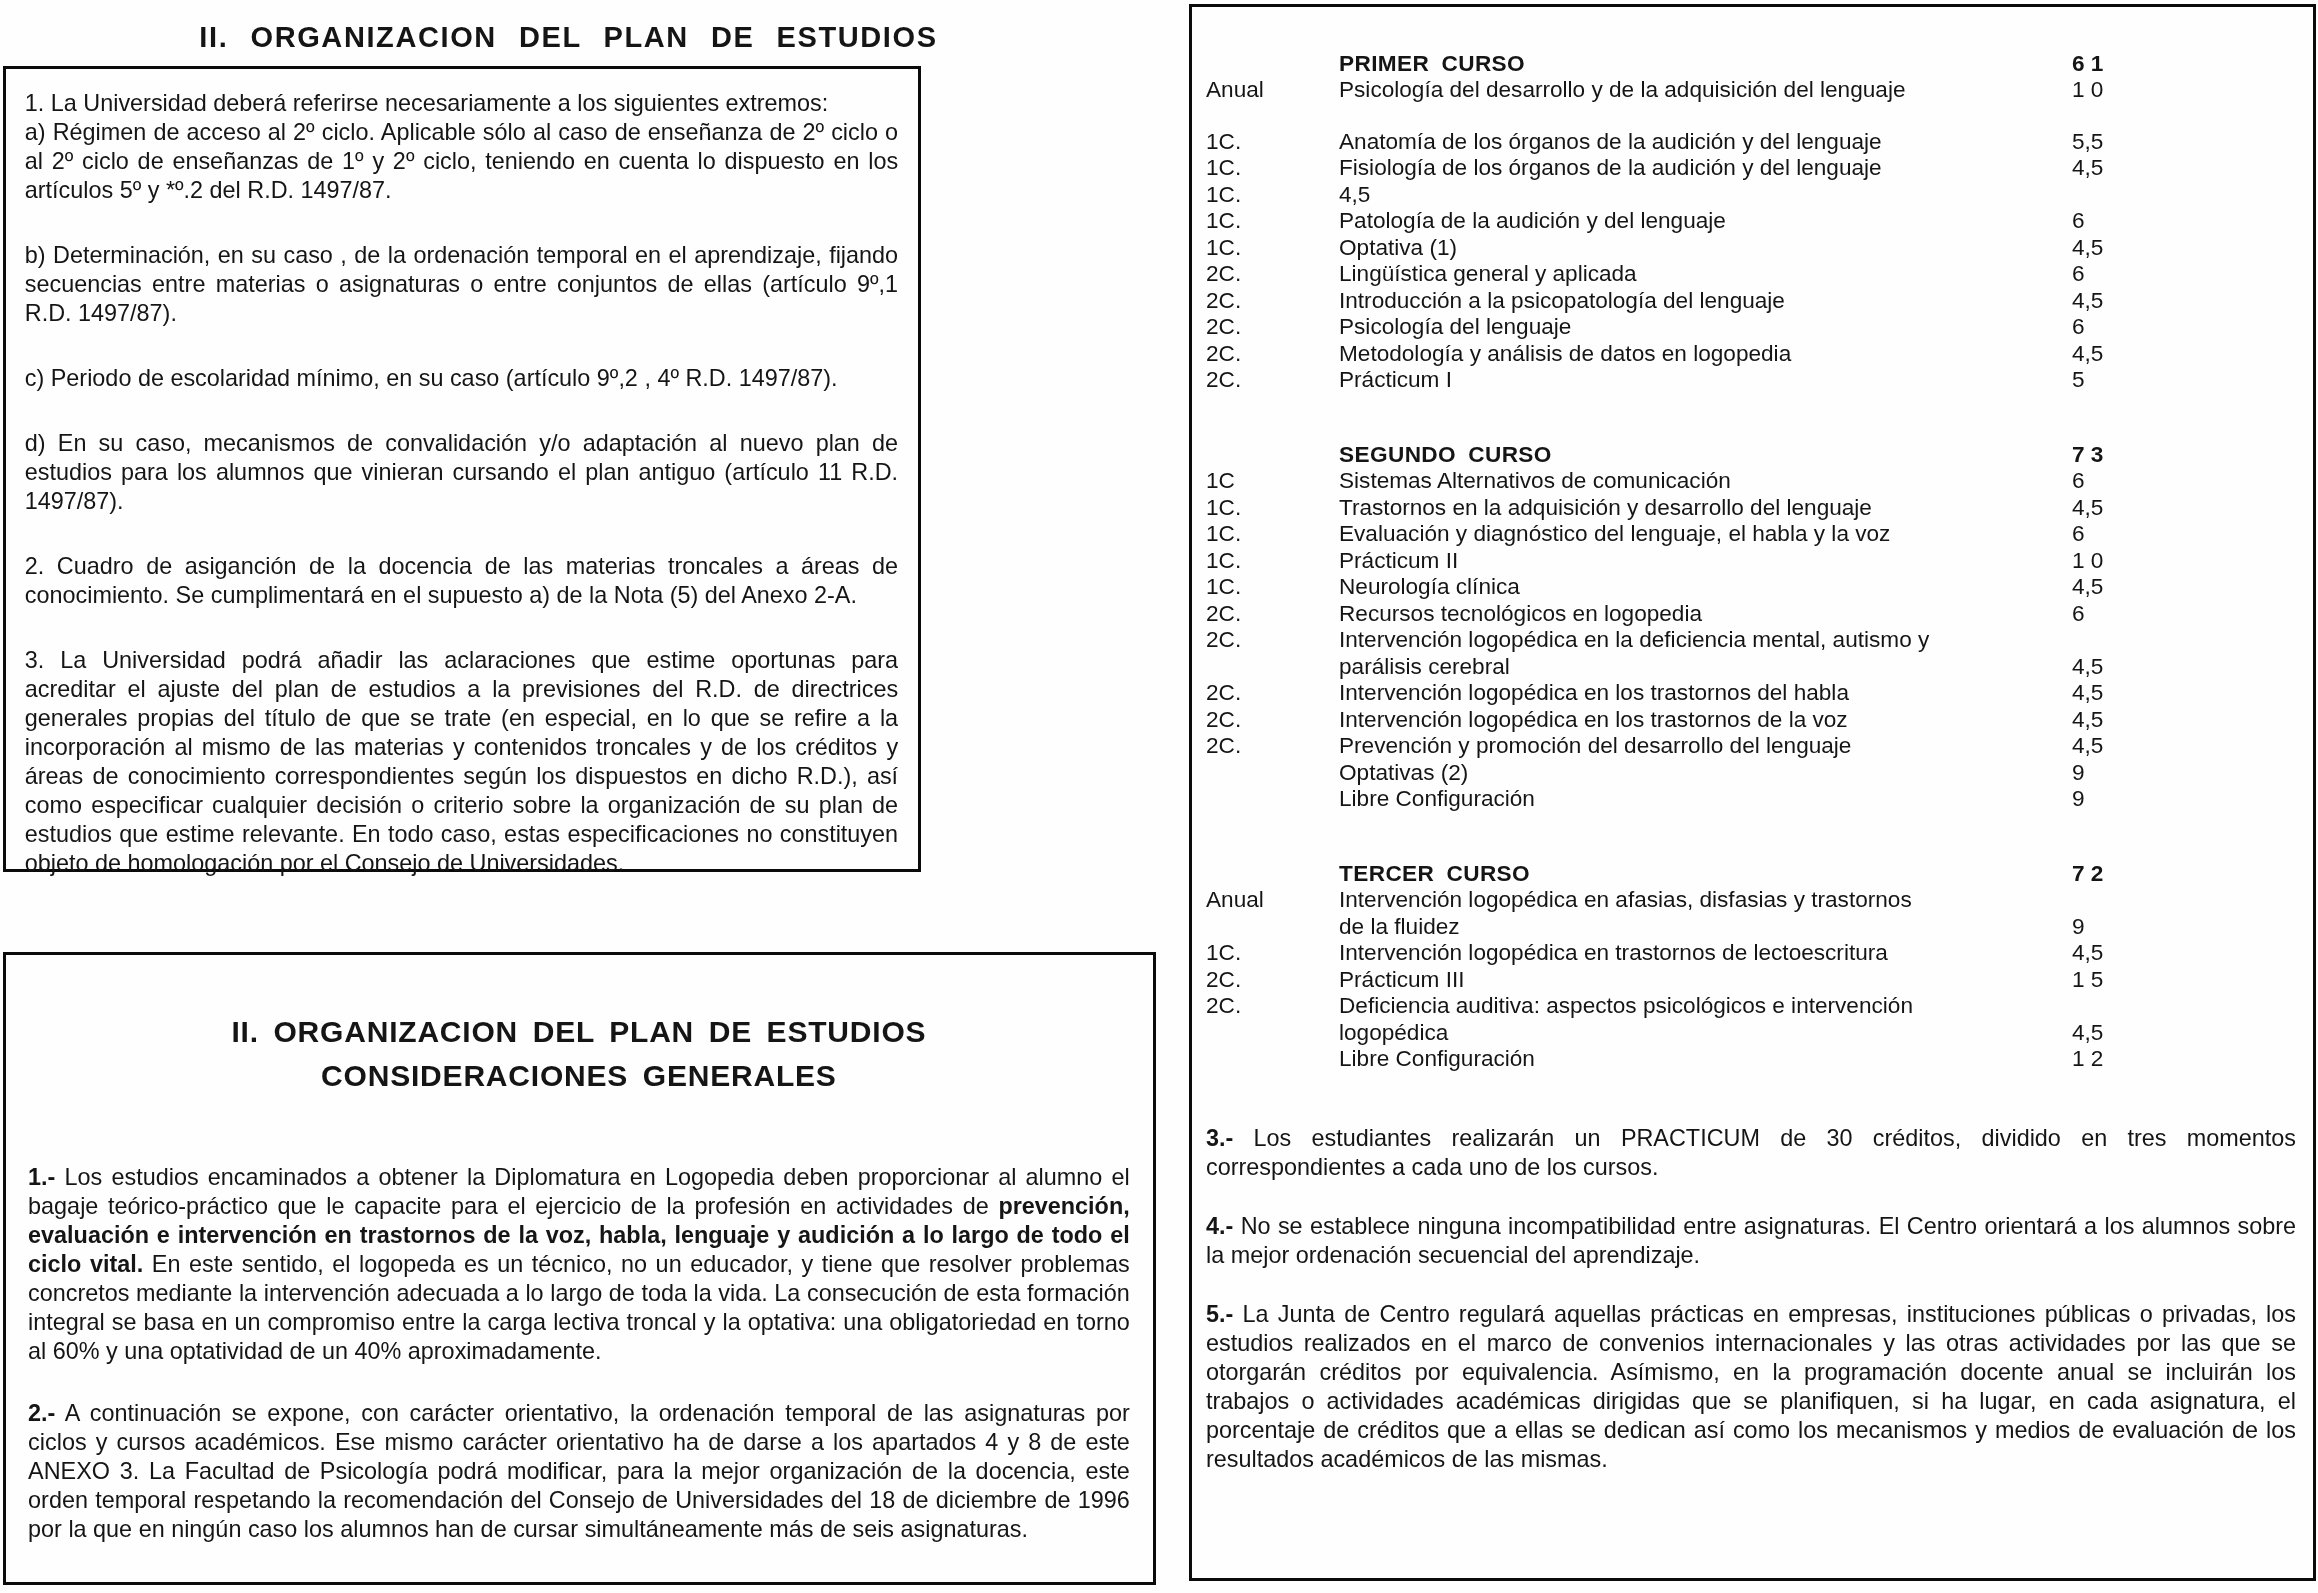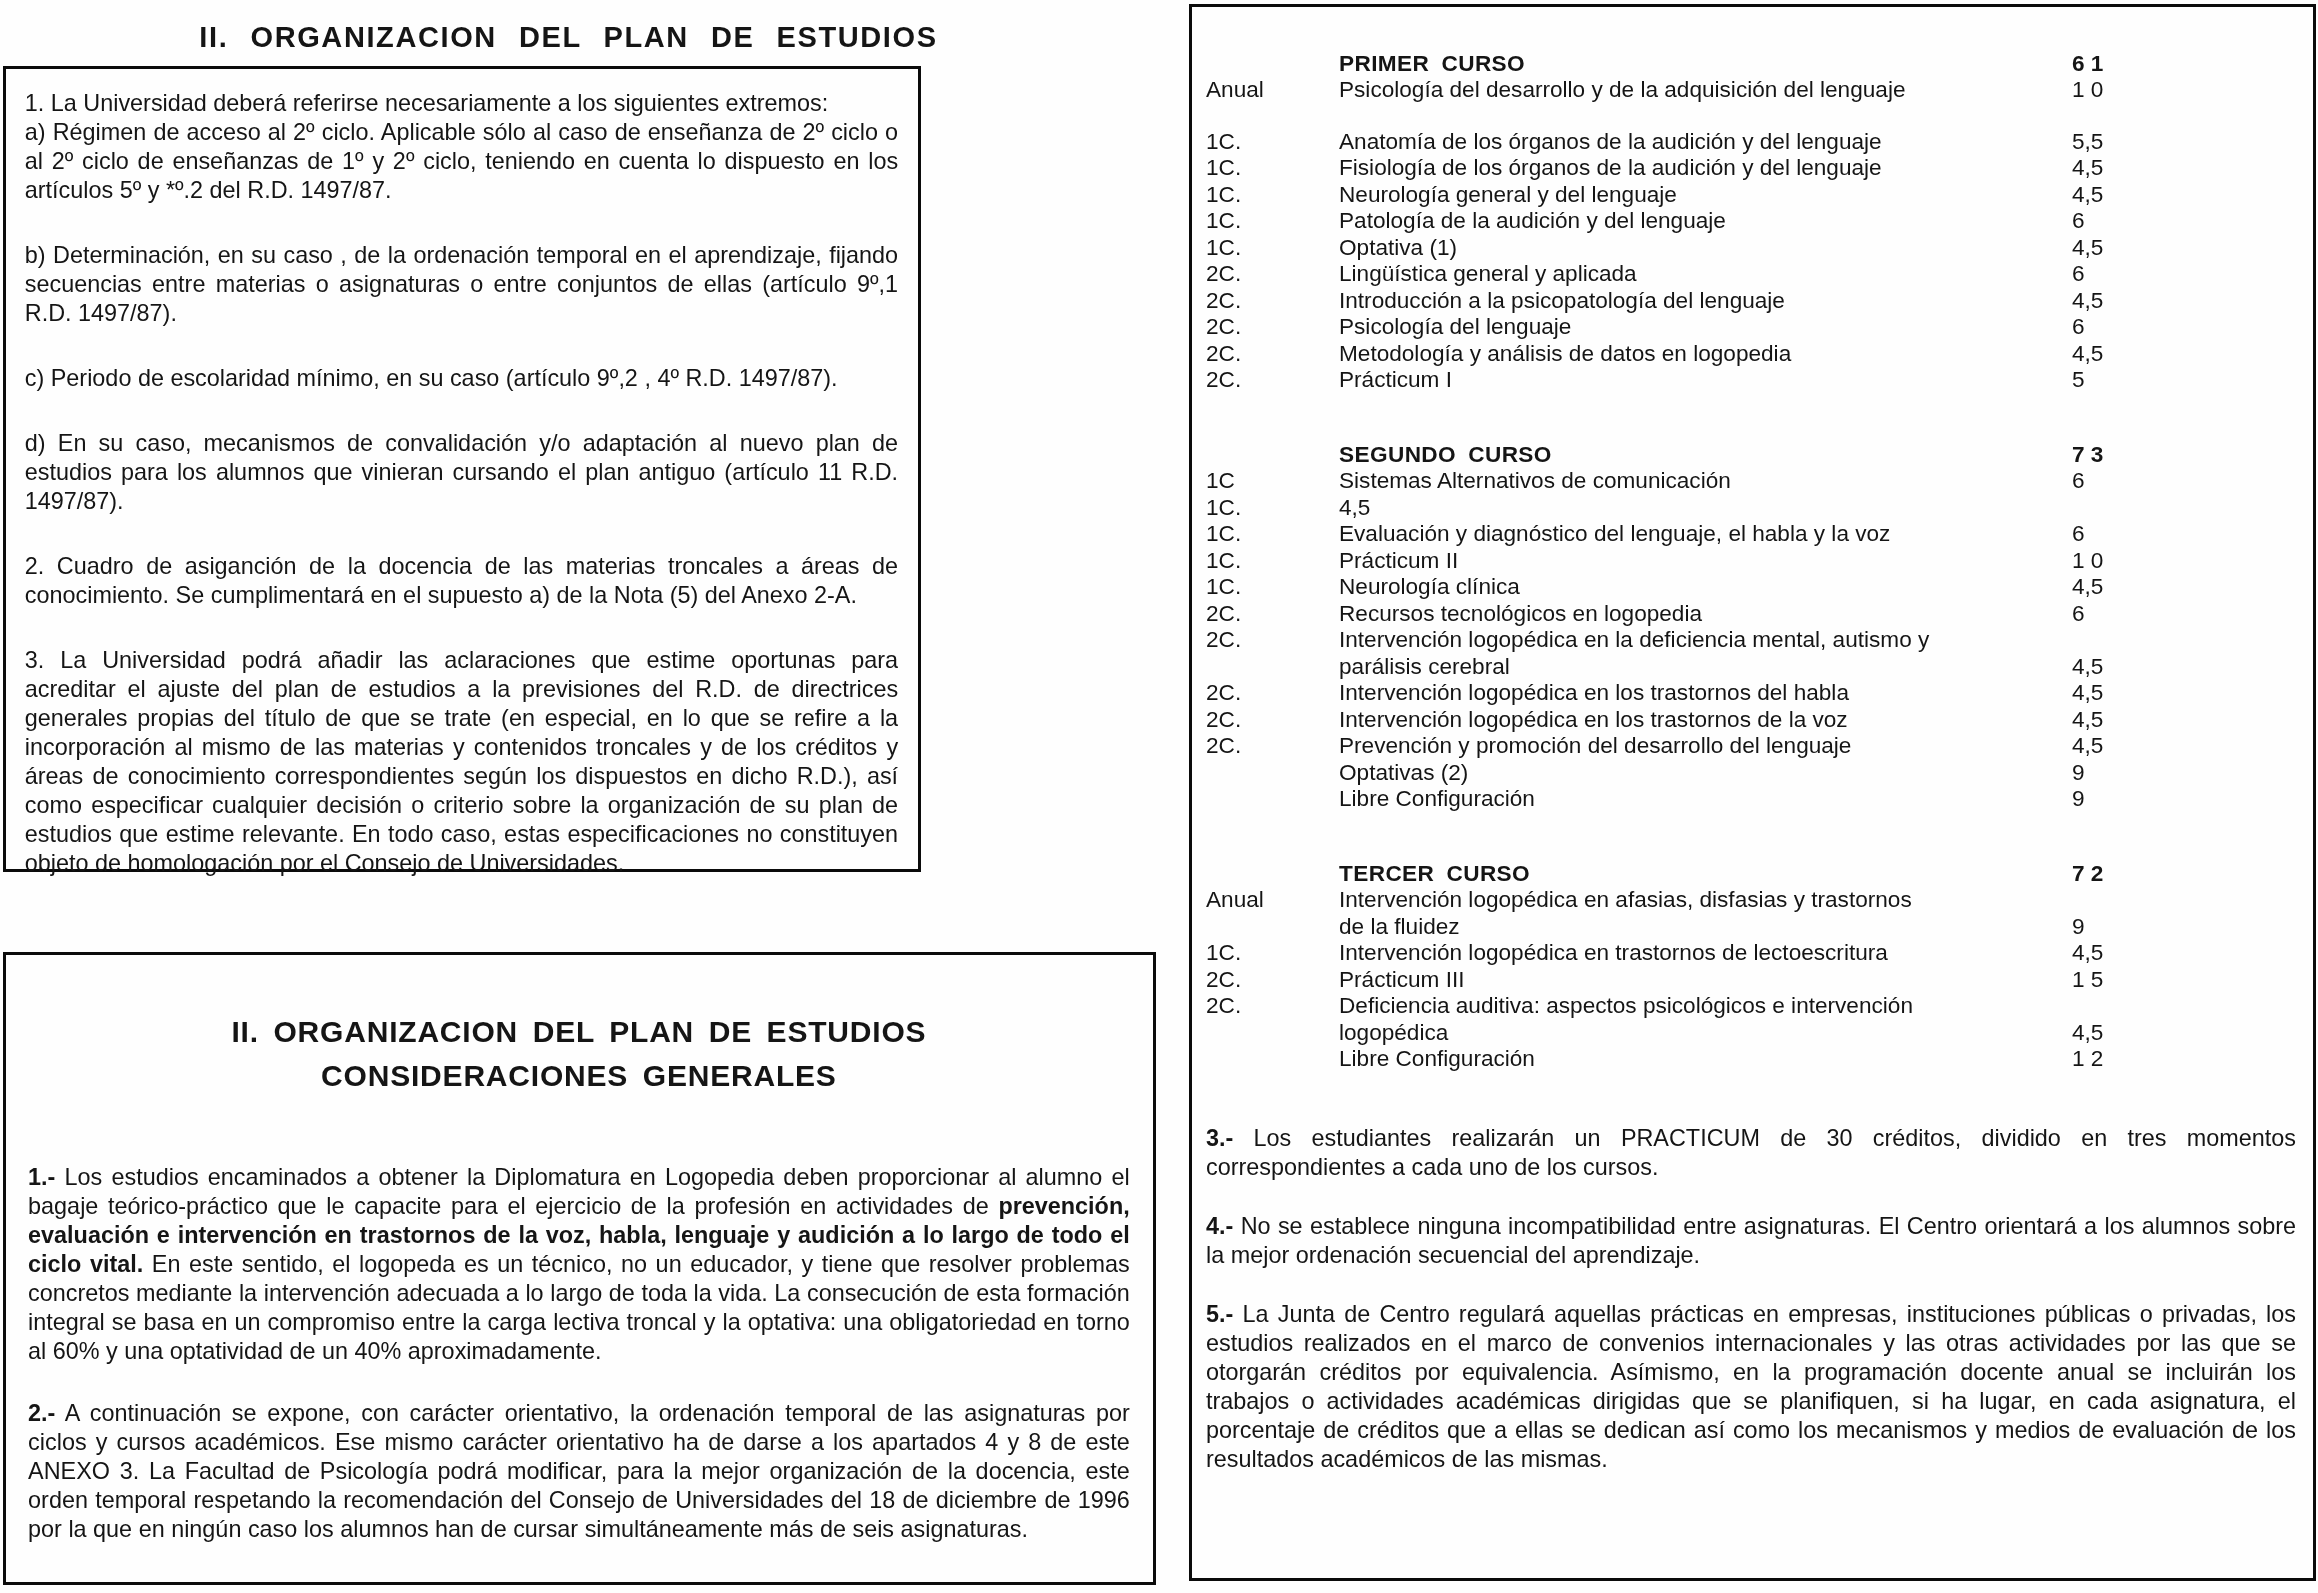--- a/index.html
+++ b/index.html
@@ -87,21 +87,20 @@
         </div>
 
         <div class="row">
           <div class="cyc">1C.</div>
           <div class="subj">Fisiología de los órganos de la audición y del lenguaje</div>
           <div class="cred">4,5</div>
         </div>
 
         <div class="row">
           <div class="cyc">1C.</div>
-          <div class="subj">Neurología general y del lenguaje</div>
           <div class="cred">4,5</div>
         </div>
 
         <div class="row">
           <div class="cyc">1C.</div>
           <div class="subj">Patología de la audición y del lenguaje</div>
           <div class="cred">6</div>
         </div>
 
         <div class="row">
@@ -150,20 +149,21 @@
       </div>
       <div>
         <div class="row">
           <div class="cyc">1C</div>
           <div class="subj">Sistemas Alternativos de comunicación</div>
           <div class="cred">6</div>
         </div>
 
         <div class="row">
           <div class="cyc">1C.</div>
+          <div class="subj">Trastornos en la adquisición y desarrollo del lenguaje</div>
           <div class="cred">4,5</div>
         </div>
 
         <div class="row">
           <div class="cyc">1C.</div>
           <div class="subj">Evaluación y diagnóstico del lenguaje, el habla y la voz</div>
           <div class="cred">6</div>
         </div>
 
         <div class="row">

